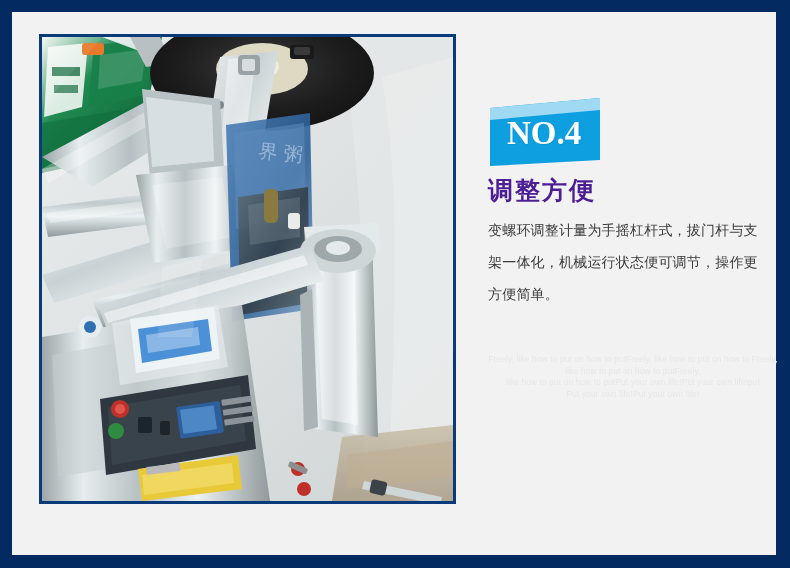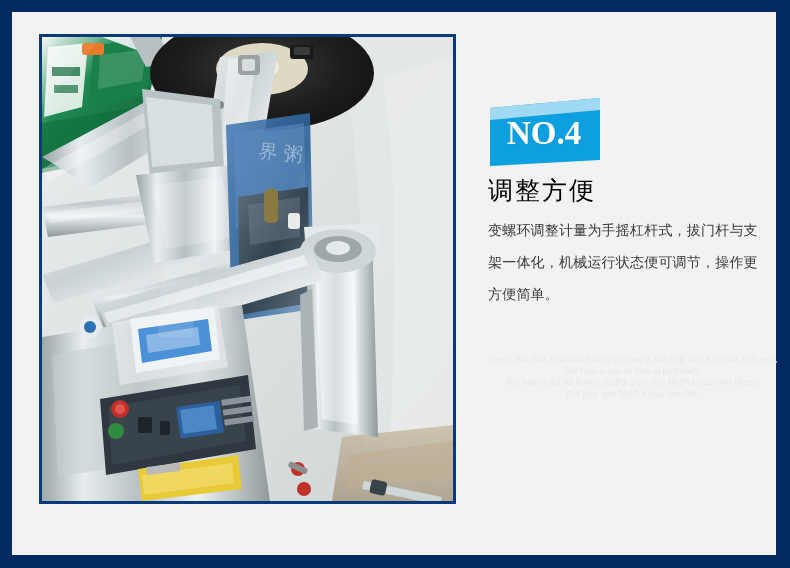--- a/index.html
+++ b/index.html
@@ -70,22 +70,22 @@
     letter-spacing: 0px;
     color: #ffffff;
     line-height: 38px;
     text-shadow: 1px 1px 0 rgba(0,0,0,0.06);
   }
 
   
   .heading {
     margin-top: 8px;
     font-size: 25px;
-    font-weight: normal;
-    color: #000000;
+    font-weight: bold;
+    color: #4c1d95;
     letter-spacing: 2px;
     line-height: 32px;
   }
 
   
   .body-text {
     margin-top: 8px;
     width: 282px;
     font-size: 14px;
     line-height: 32px;

